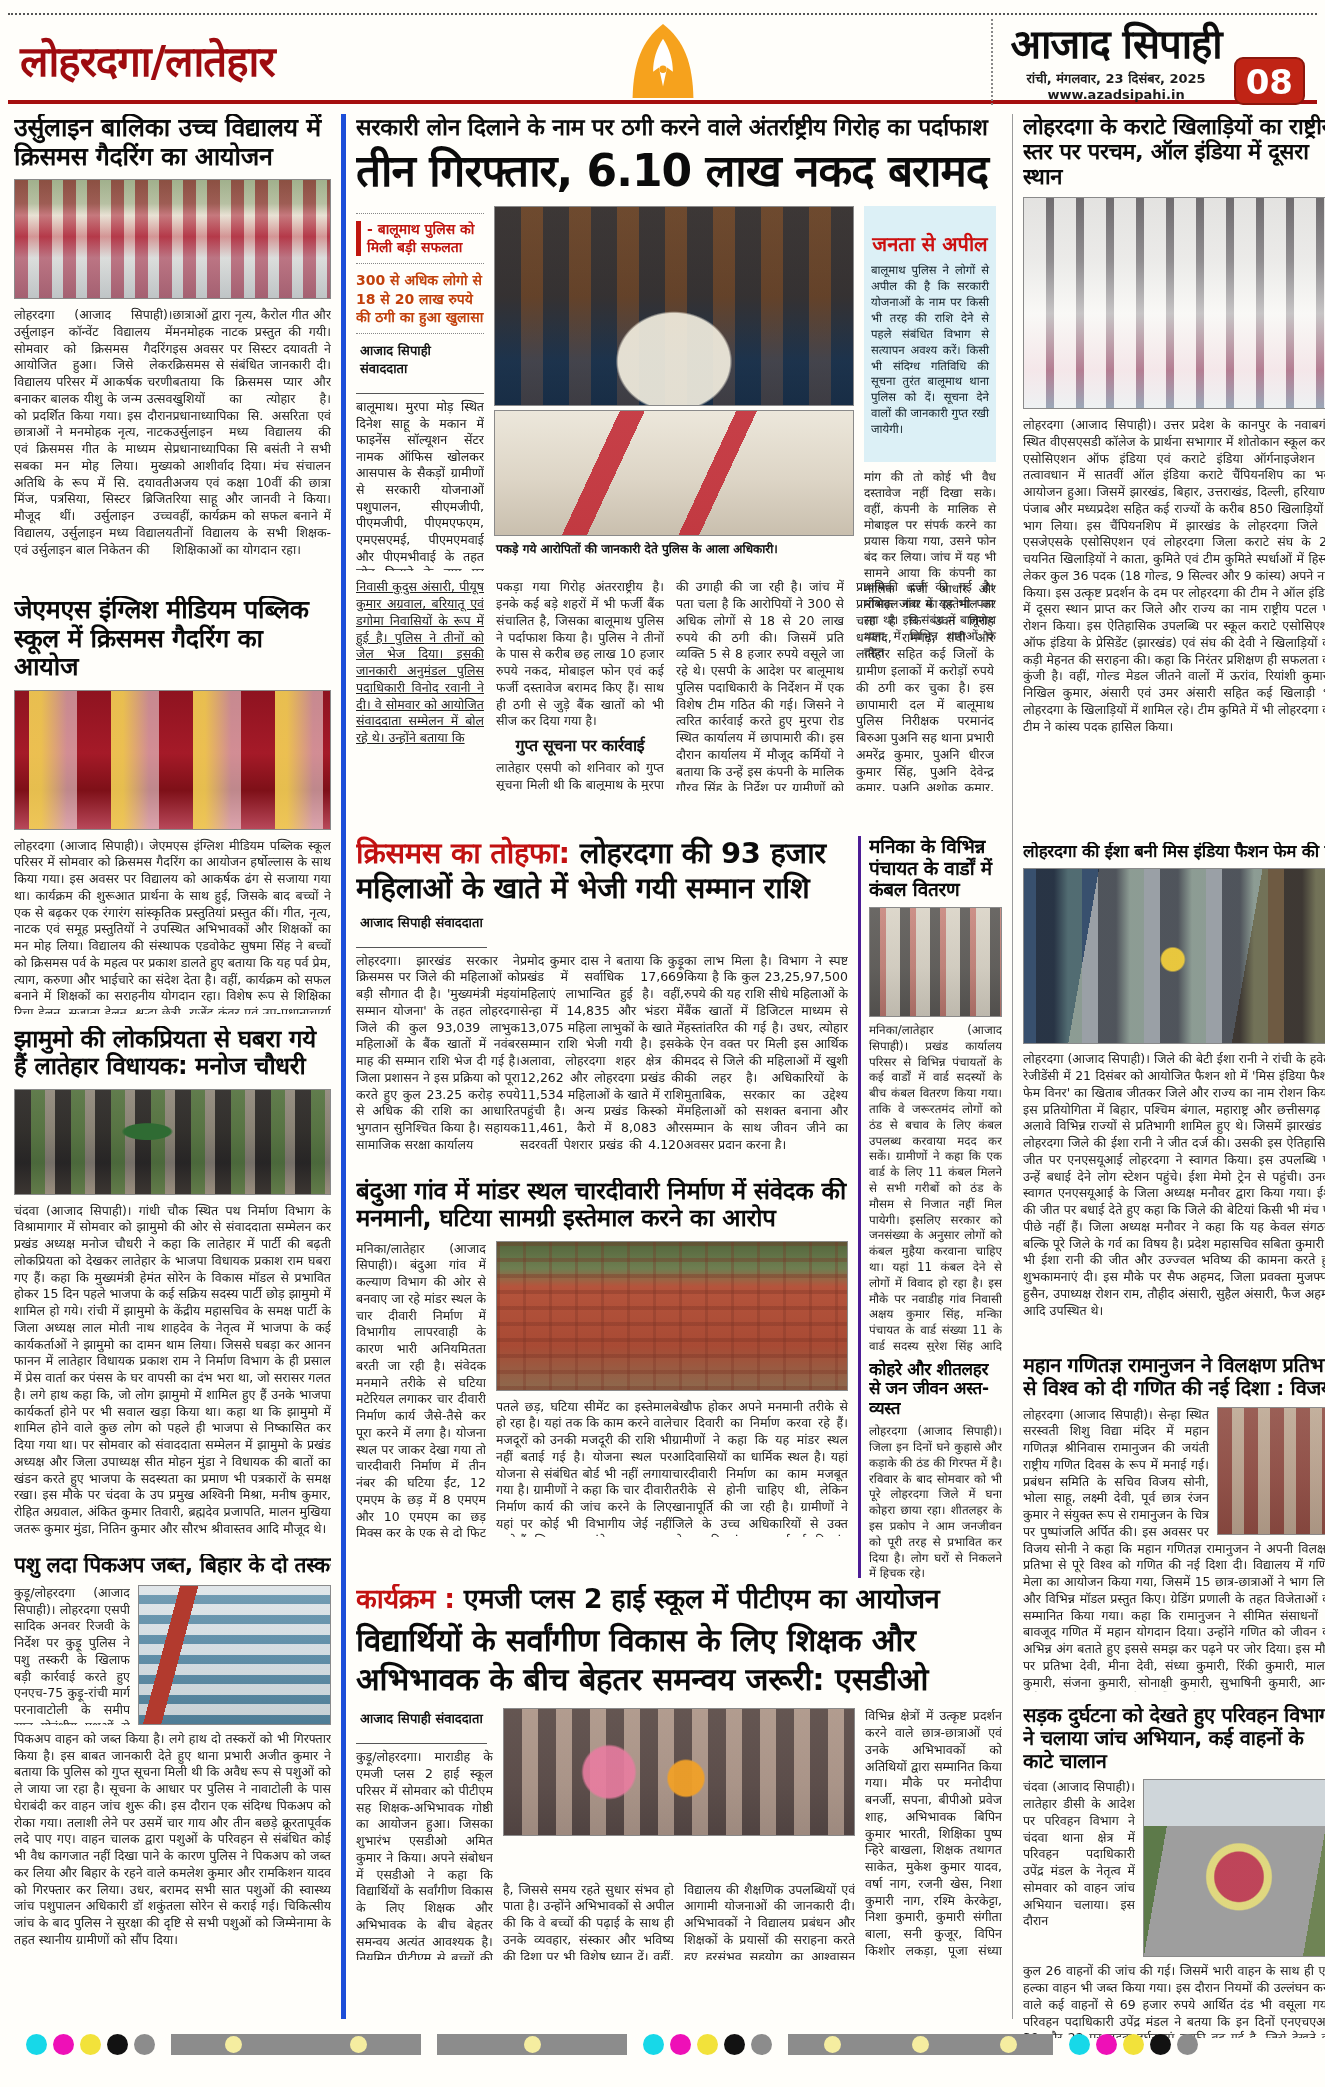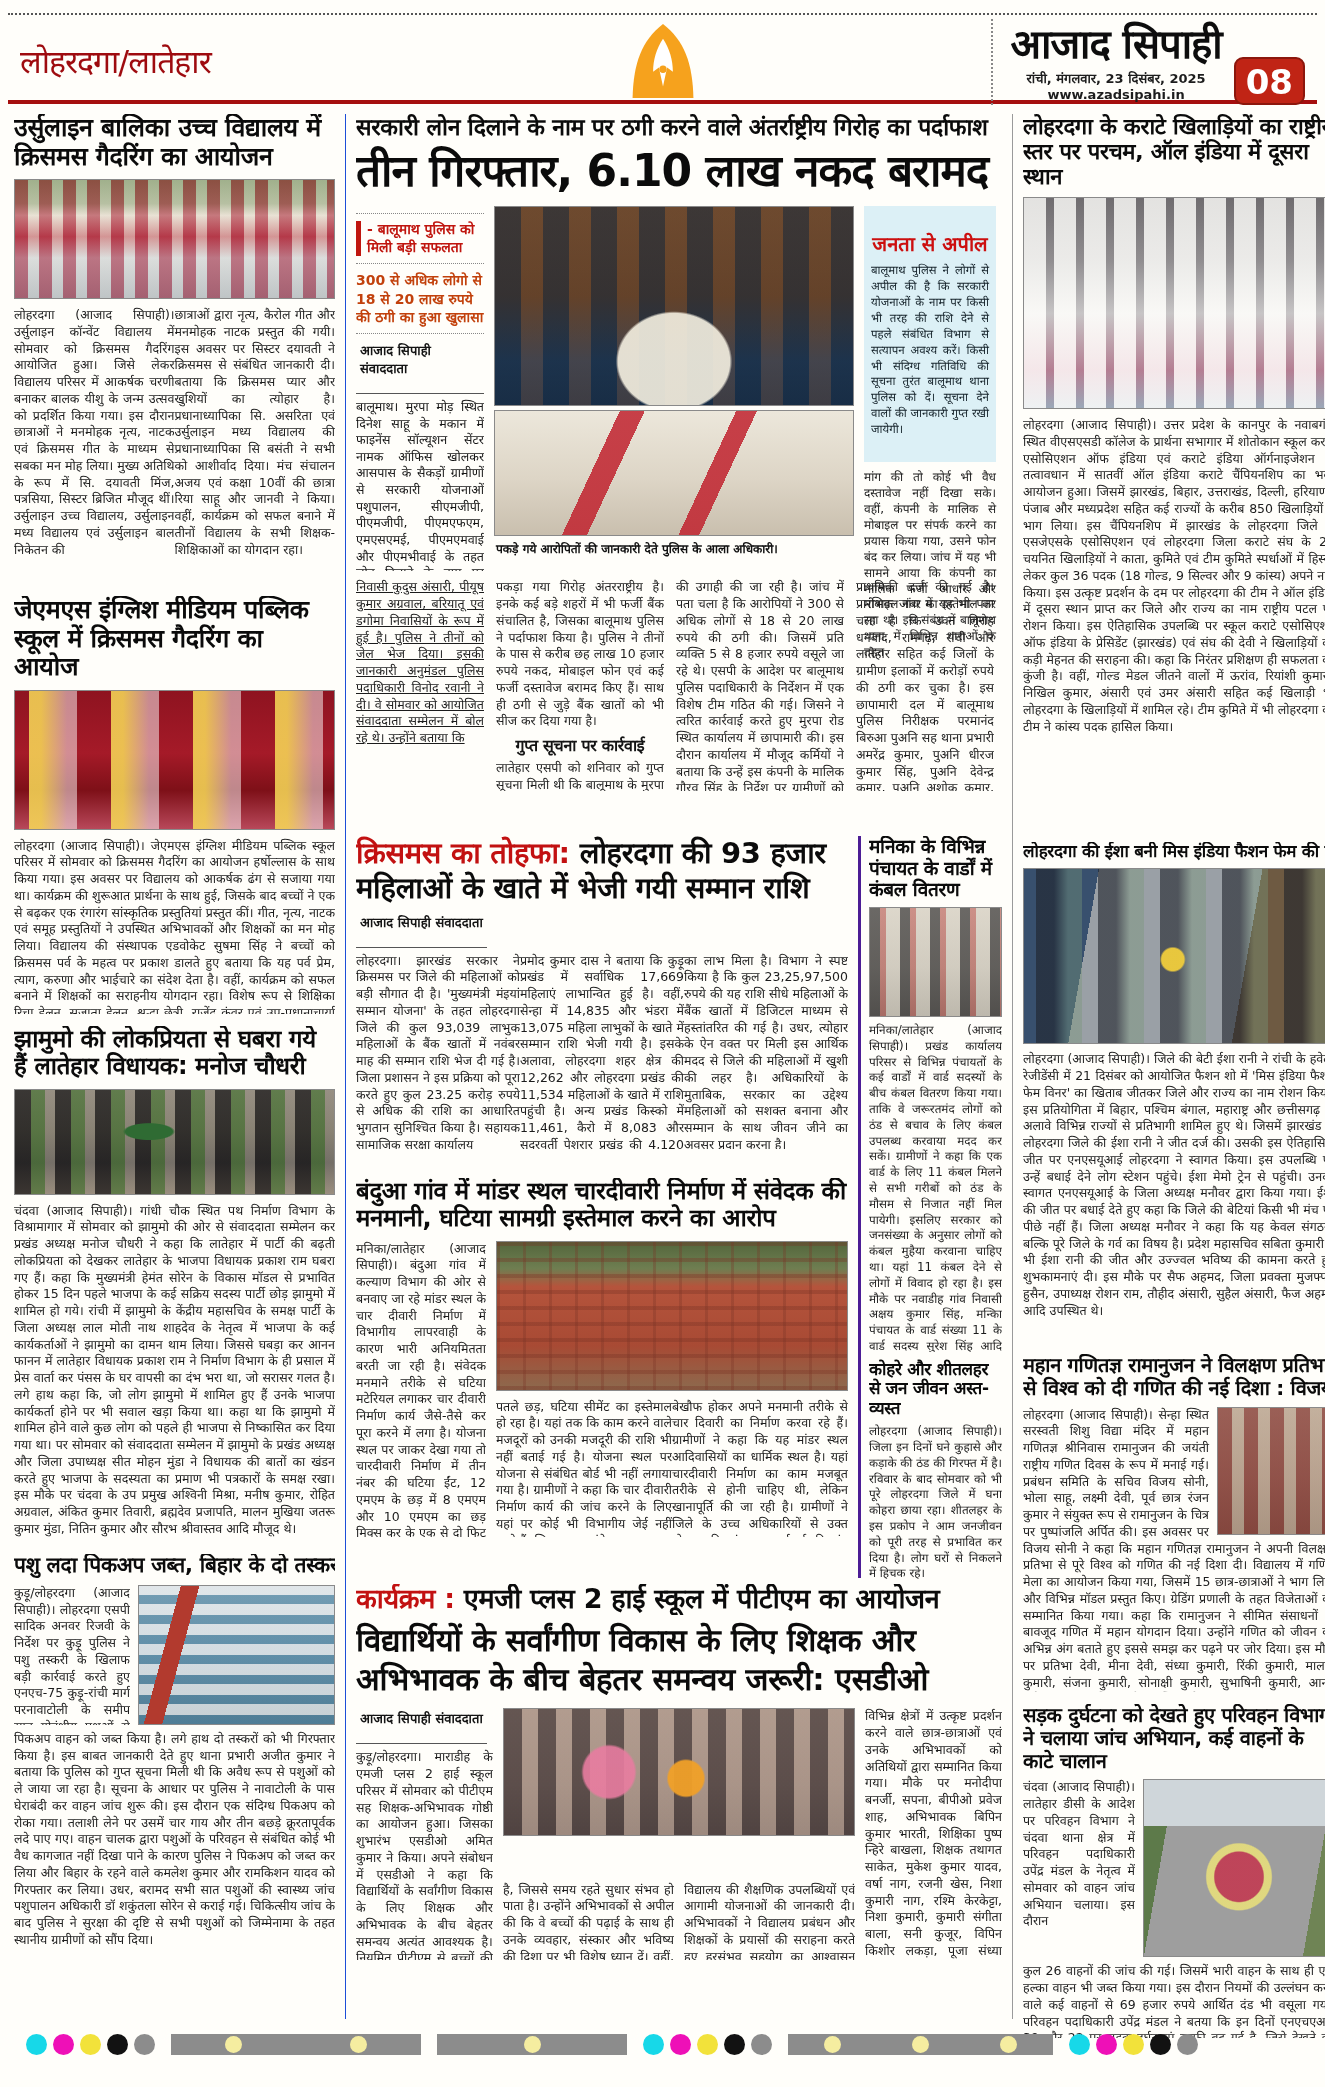--- a/index.html
+++ b/index.html
@@ -2,33 +2,33 @@
 <html><head>
 <meta charset="utf-8">
 <style>
   * { box-sizing: border-box; }
   body { margin:0; background:#d9d9d9; font-family:"DejaVu Sans", sans-serif; }
   .page { width:1325px; height:2087px; margin:0 auto; background:#fffefa; position:relative; color:#141414; overflow:hidden; }
   .top-dotted { position:absolute; top:13px; left:8px; right:8px; border-top:2px dotted #555; }
 
   
   header.masthead { display:flex; align-items:center; justify-content:space-between; padding:30px 20px 6px; height:100px; position:relative; }
-  .masthead-section { font-size:32px; font-weight:normal; color:#9e0b0f; letter-spacing:-1px; line-height:1; }
+  .masthead-section { font-size:42px; font-weight:bold; color:#9e0b0f; letter-spacing:-1px; line-height:1; }
   .logo-wrap { position:absolute; left:50%; top:24px; transform:translateX(-50%); width:88px; height:74px; }
   .masthead-right { display:flex; align-items:center; gap:12px; border-left:2px dotted #888; padding-left:18px; height:86px; }
   .paper-block { text-align:center; }
   .paper-name { font-size:40px; font-weight:bold; color:#0d0d0d; line-height:1.05; letter-spacing:-1px; }
   .paper-date { font-size:13px; font-weight:bold; color:#1d1d1d; margin-top:4px; }
   .paper-web { font-size:13px; font-weight:bold; color:#1d1d1d; }
   .page-no { background:#c02415; color:#fff; font-size:34px; font-weight:bold; padding:6px 10px 4px; border-radius:9px; border:2px solid #8c170c; align-self:flex-end; line-height:1; }
   .red-rule { height:4px; background:#a50f0f; margin:0 8px; }
 
   
   .content { display:flex; gap:10px; padding:10px 14px 0; height:1915px; }
-  .col-left  { width:332px; border-right:1px solid #1d4ed8; padding-right:10px; }
+  .col-left  { width:332px; border-right:5px solid #1d4ed8; padding-right:10px; }
   .col-mid   { width:646px; }
   .col-right { width:323px; border-left:1px solid #9a9a9a; padding-left:10px; }
   article { overflow:hidden; margin-bottom:12px; }
   h1,h2,h3 { margin:0; font-weight:bold; color:#0b0b0b; line-height:1.14; letter-spacing:-0.3px; }
   .body-text { font-size:12.5px; line-height:1.34; text-align:justify; color:#1c1c1c; }
   .flexcols { display:flex; gap:0; }
   .flexcols > div { flex:1; overflow:hidden; }
   .photo { width:100%; border:1px solid #8a8a8a; }
   .byline { font-weight:bold; font-size:13px; border-bottom:1px solid #555; padding:0 4px 16px; display:inline-block; margin-bottom:5px; }
   .dotted-sep { border-top:1px dotted #888; margin:7px 0; }

